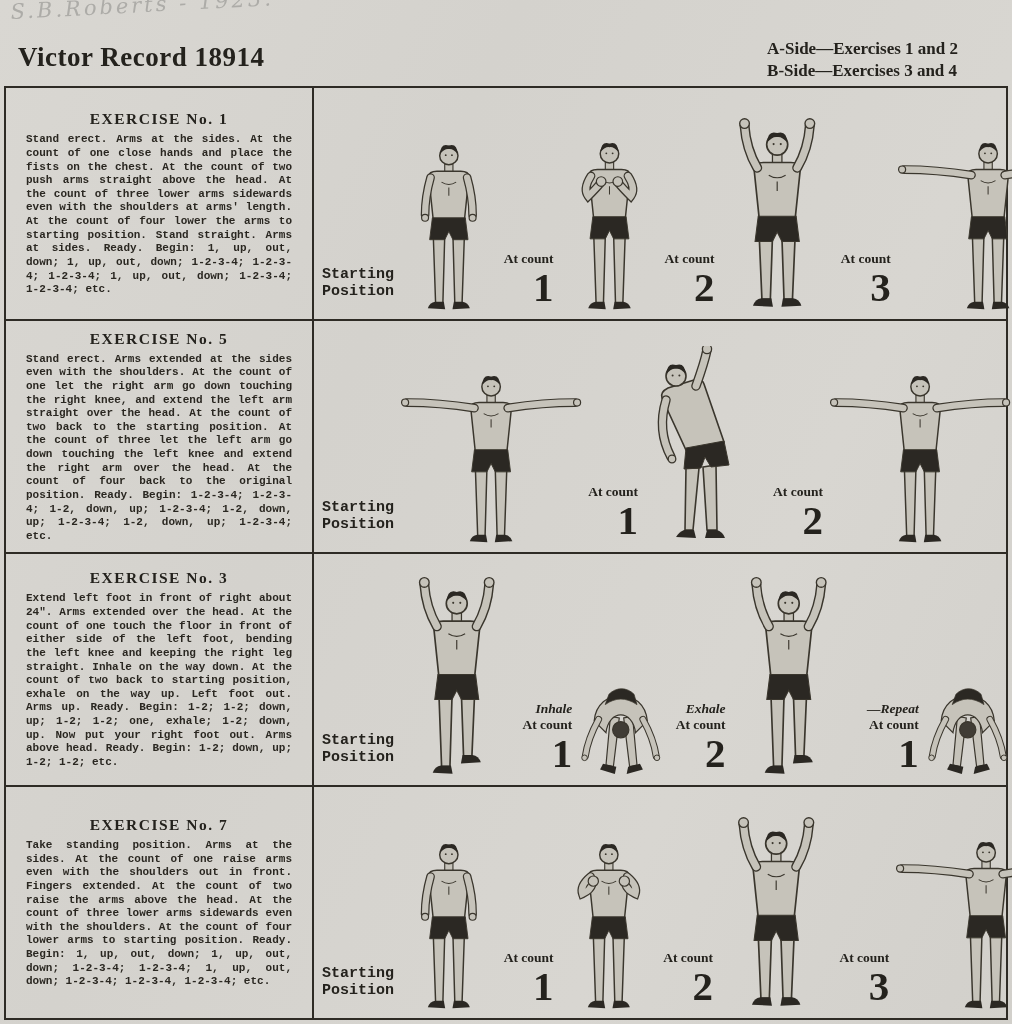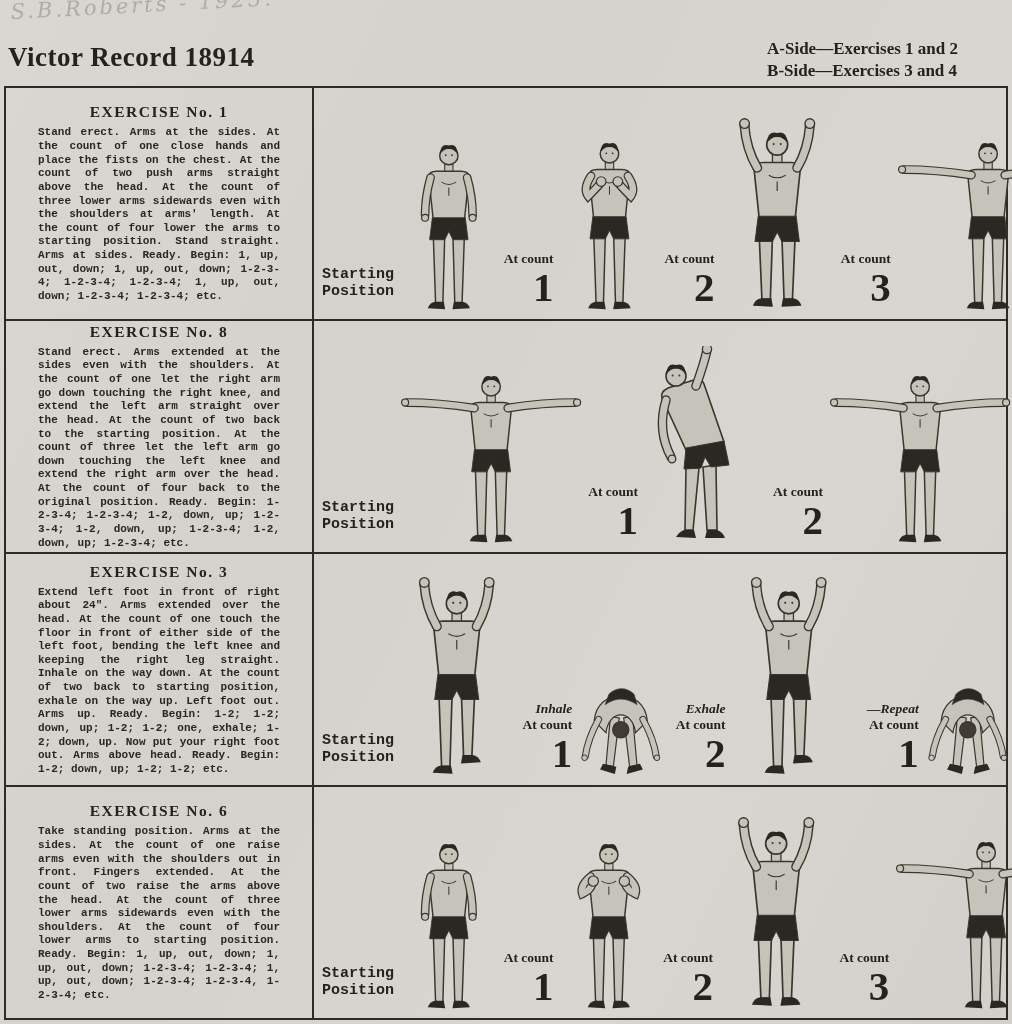--- a/index.html
+++ b/index.html
@@ -15,39 +15,39 @@
   }
   
   .hdr{position:relative;height:86px;}
   .handwriting{
     position:absolute;left:10px;top:0px;
     font-family:"DejaVu Serif",serif;font-style:italic;
     color:#adaca8;font-size:21px;letter-spacing:3px;
     transform:rotate(-3deg);transform-origin:left top;white-space:nowrap;
   }
   .title{
-    position:absolute;left:8px;top:42px;
+    position:absolute;left:18px;top:42px;
     font-size:27px;font-weight:bold;letter-spacing:.5px;
   }
   .sides{
     position:absolute;right:54px;top:38px;
     font-size:17px;font-weight:bold;line-height:1.3;white-space:nowrap;
   }
   
   .sheet{
     position:absolute;left:4px;right:4px;top:86px;bottom:4px;
     border:2px solid #2e2b25;
     display:flex;flex-direction:column;
   }
   .row{flex:1 1 0;display:flex;border-top:2px solid #2e2b25;min-height:0;}
   .row:first-child{border-top:none;}
   .instr{
     width:308px;flex:none;border-right:2px solid #2e2b25;
     display:flex;flex-direction:column;justify-content:center;
-    padding:4px 32px;box-sizing:border-box;
+    padding:4px 20px;box-sizing:border-box;
   }
   .instr h2{
     margin:0 0 5px;font-size:15.5px;font-weight:bold;
     text-align:center;letter-spacing:1.5px;
   }
   .instr p{
     margin:0;font-size:11px;line-height:1.24;font-weight:bold;
     text-align:justify;color:#2a2721;font-family:Liberation Mono, monospace;
   }
   .figs{
@@ -187,21 +187,21 @@
               <circle cx="105" cy="16" r="10" fill="#c6c3ba" stroke="#3a362d" stroke-width="1.6"></circle>
 <path d="M95.4,14 Q96,2 105,5 Q114,2 114.6,14 Q109.5,8 105,8.8 Q100.5,8 95.4,14 Z" fill="#2b2823"></path>
 <circle cx="101.6" cy="15.5" r="1" fill="#3a362d"></circle>
               <circle cx="108.4" cy="15.5" r="1" fill="#3a362d"></circle>
             </svg>
           </div>
         </div>
       </section>
       <section class="row">
         <div class="instr">
-          <h2>EXERCISE No. 8</h2>
+          <h2>EXERCISE No. 5</h2>
           <p>Stand erect. Arms extended at the sides even with the shoulders. At the count of one let the right arm go down touching the right knee, and extend the left arm straight over the head. At the count of two back to the starting position. At the count of three let the left arm go down touching the left knee and extend the right arm over the head. At the count of four back to the original position. Ready. Begin: 1-2-3-4; 1-2-3-4; 1-2, down, up; 1-2-3-4; 1-2, down, up; 1-2-3-4; 1-2, down, up; 1-2-3-4; etc.</p>
         </div>
         <div class="figs">
           <div class="cap start">
             <div>Starting</div>
             <div>Position</div>
           </div>
           <div class="fig">
             <svg viewBox="0 0 210 186" style="height:172px" xmlns="http://www.w3.org/2000/svg">
               <rect x="100.5" y="23" width="9" height="13" fill="#c6c3ba" stroke="#3a362d" stroke-width="1.2"></rect>
@@ -387,21 +387,21 @@
             <div>—And Back</div>
             <div>to Starting</div>
             <div>Position</div>
             <div>at Count</div>
             <div class="count">2</div>
           </div>
         </div>
       </section>
       <section class="row">
         <div class="instr">
-          <h2>EXERCISE No. 6</h2>
+          <h2>EXERCISE No. 7</h2>
           <p>Take standing position. Arms at the sides. At the count of one raise arms even with the shoulders out in front. Fingers extended. At the count of two raise the arms above the head. At the count of three lower arms sidewards even with the shoulders. At the count of four lower arms to starting position. Ready. Begin: 1, up, out, down; 1, up, out, down; 1-2-3-4; 1-2-3-4; 1, up, out, down; 1-2-3-4; 1-2-3-4, 1-2-3-4; etc.</p>
         </div>
         <div class="figs">
           <div class="cap start">
             <div>Starting</div>
             <div>Position</div>
           </div>
           <div class="fig">
             <svg viewBox="0 0 120 186" style="height:170px" xmlns="http://www.w3.org/2000/svg">
               <rect x="55.5" y="23" width="9" height="13" fill="#c6c3ba" stroke="#3a362d" stroke-width="1.2"></rect>

